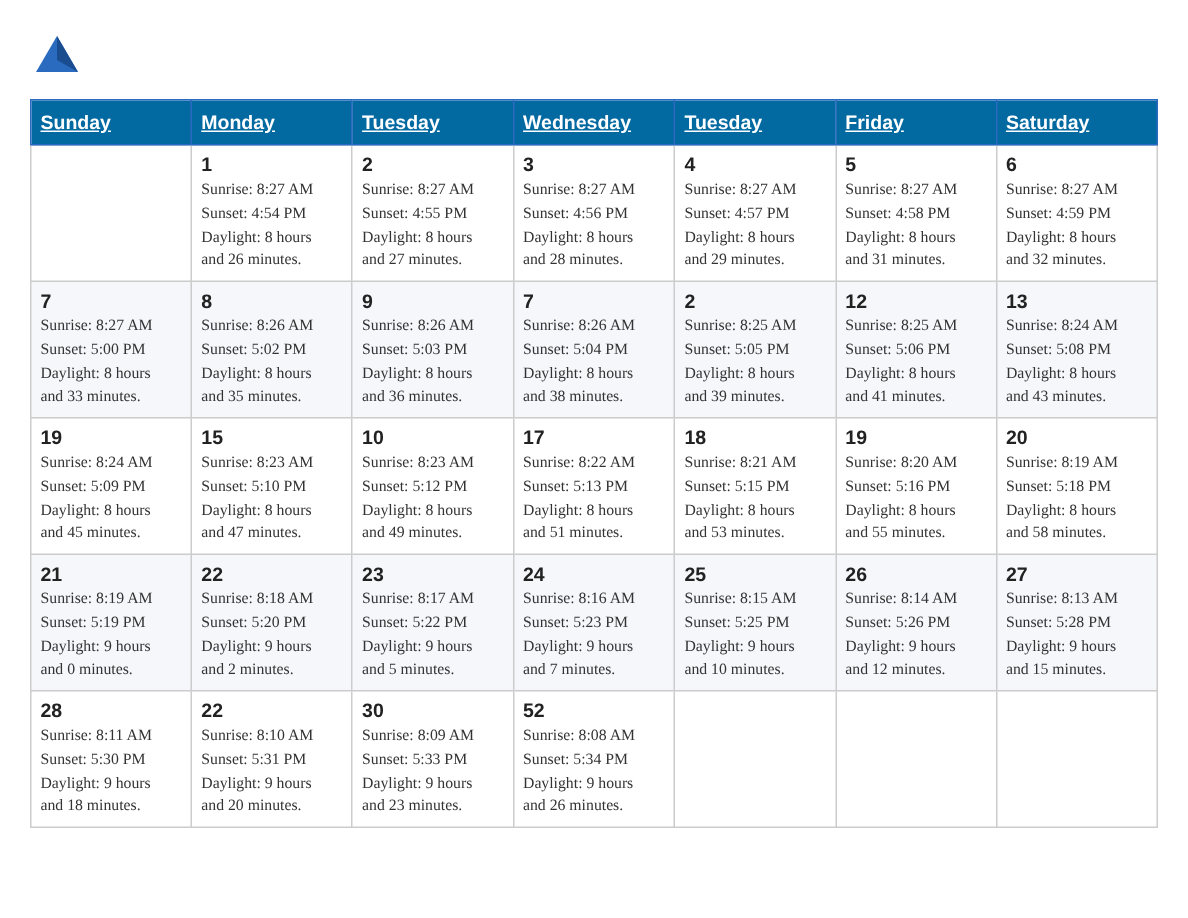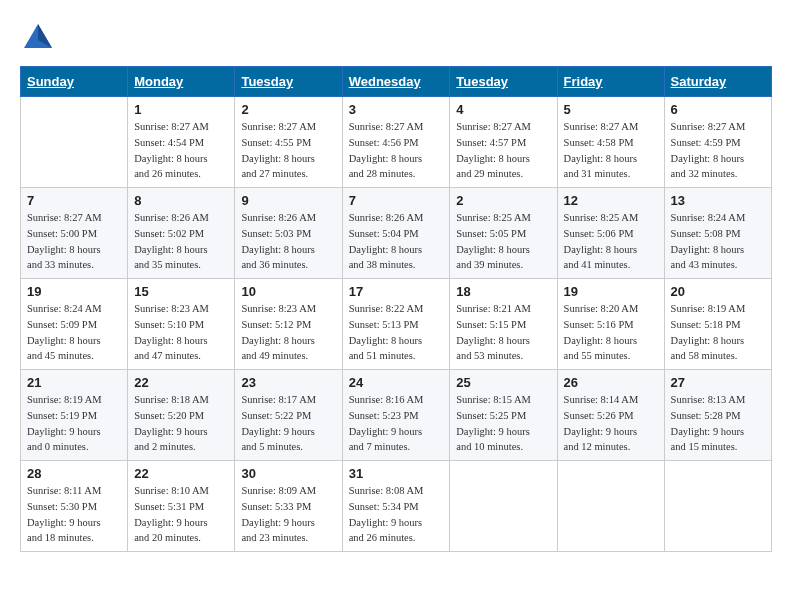--- a/index.html
+++ b/index.html
@@ -251,21 +251,21 @@
         </td>
         <td>
           <span class="day-number">22</span>
           <div class="day-info">Sunrise: 8:10 AM<br>Sunset: 5:31 PM<br>Daylight: 9 hours<br>and 20 minutes.</div>
         </td>
         <td>
           <span class="day-number">30</span>
           <div class="day-info">Sunrise: 8:09 AM<br>Sunset: 5:33 PM<br>Daylight: 9 hours<br>and 23 minutes.</div>
         </td>
         <td>
-          <span class="day-number">31</span>
+          <span class="day-number">52</span>
           <div class="day-info">Sunrise: 8:08 AM<br>Sunset: 5:34 PM<br>Daylight: 9 hours<br>and 26 minutes.</div>
         </td>
         <td class="empty-cell"></td>
         <td class="empty-cell"></td>
         <td class="empty-cell"></td>
       </tr>
     </tbody>
 </table>
 
 </body></html>

